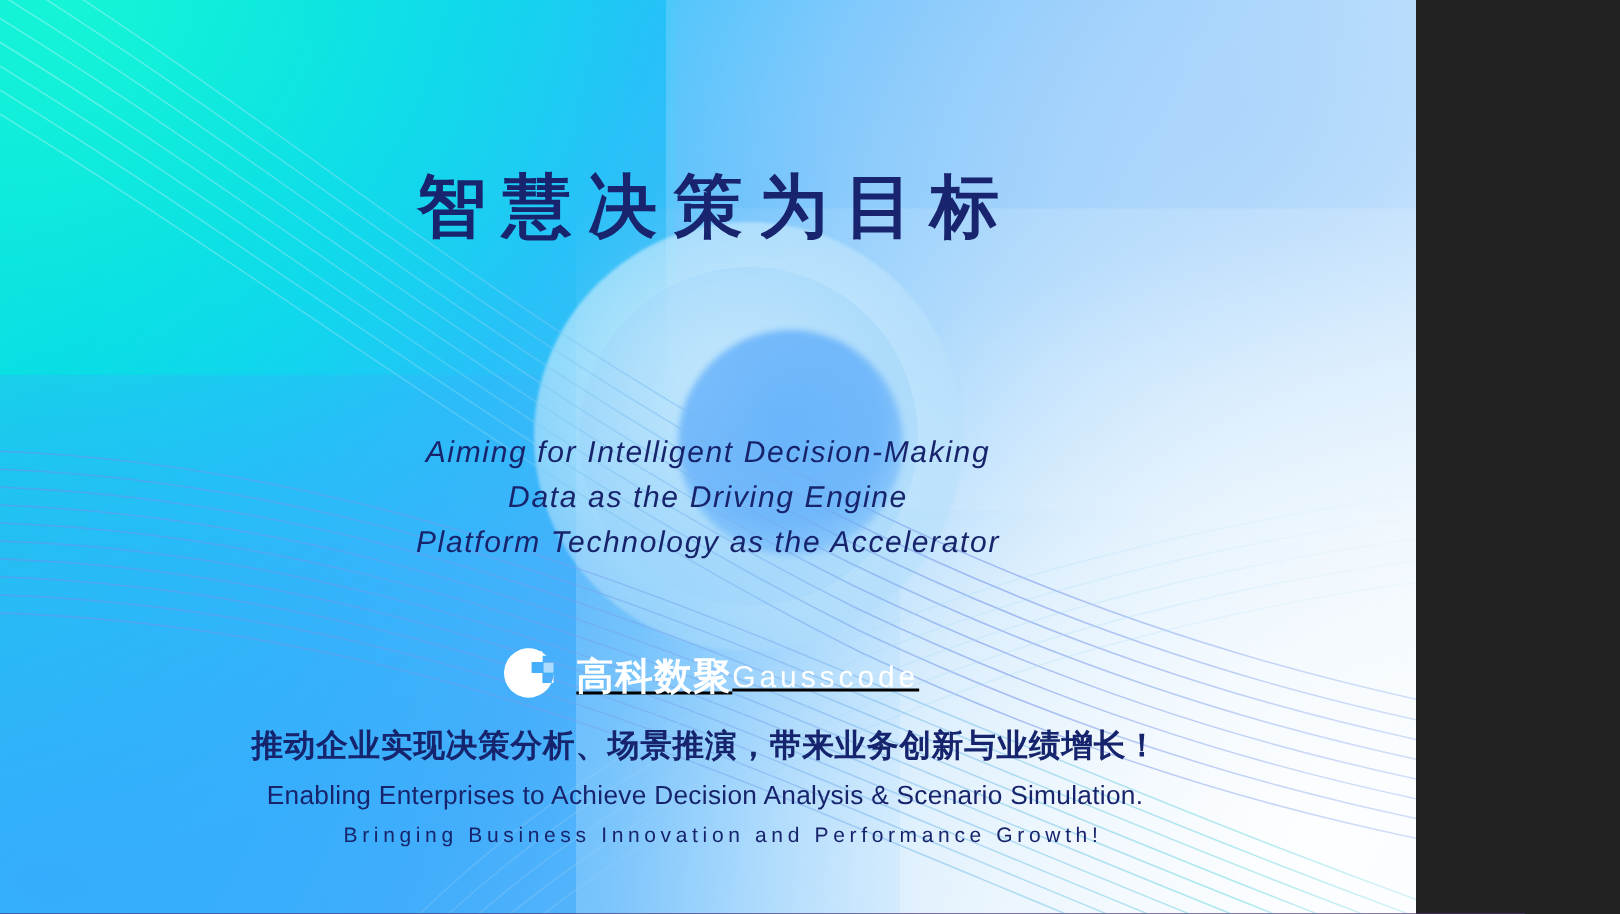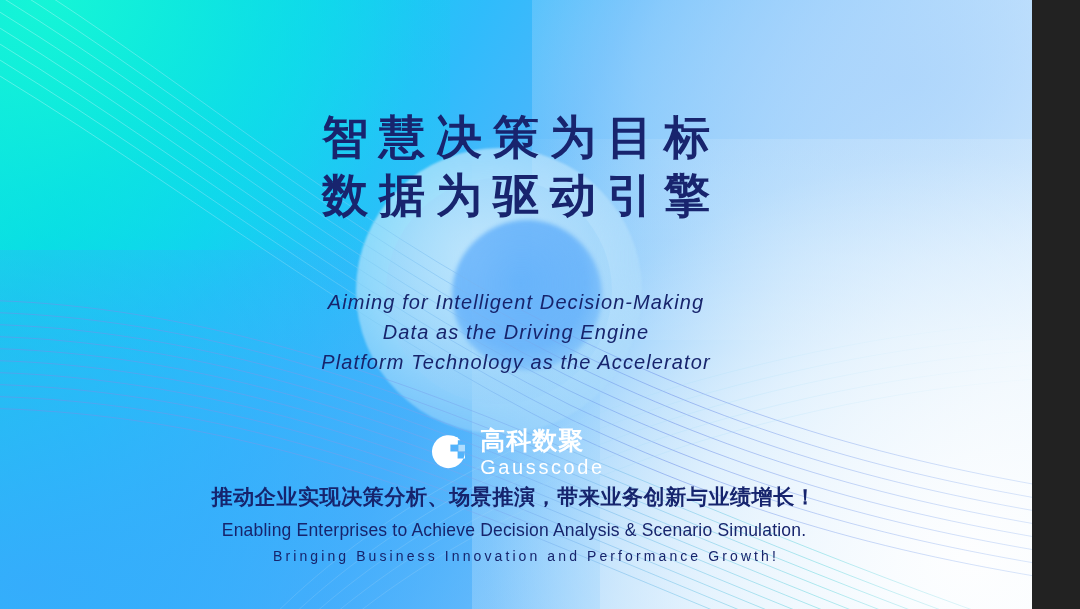--- a/index.html
+++ b/index.html
@@ -1,20 +1,20 @@
 <!DOCTYPE html>
 <html><head>
 <meta charset="utf-8">
 <style>
   html,body{margin:0;padding:0;background:#222;}
   *{box-sizing:border-box;}
 
   .poster{
     position:relative;
-    width:1032px;height:609px;
+    width:944px;height:609px;
     overflow:hidden;
     font-family:"Liberation Sans","DejaVu Sans",sans-serif;
     background:#8b5cf6;
   }
 
   
   .bg-base{
     position:absolute;inset:0;
     background:
       linear-gradient(118deg,
@@ -122,21 +122,21 @@
     font-style:italic;
   }
 
   
   .logo{
     position:absolute;left:0;right:0;top:428px;
     display:flex;justify-content:center;align-items:center;
   }
   .logo-inner{display:flex;align-items:center;gap:9px;}
   .logo-mark{width:44px;height:44px;flex:0 0 44px;}
-  .logo-words{display:flex;flex-direction:column;line-height:1;}
+  .logo-words{display:flex;flex-direction:row;line-height:1;text-decoration:underline;}
   .logo-cn{
     color:#ffffff;font-size:25px;font-weight:bold;letter-spacing:1px;
     font-family:"DejaVu Sans","Liberation Sans",sans-serif;
   }
   .logo-en{
     color:#ffffff;font-size:20px;letter-spacing:2.6px;margin-top:4px;
   }
 
   
   .bottom{
@@ -223,21 +223,20 @@
       <path d="M266,660 C 376,544 536,456 716,406 C 876,362 1002,348 1146,346"></path>
       <path d="M274,670 C 384,556 544,469 724,419 C 884,375 1008,362 1154,360"></path>
       <path d="M282,680 C 392,568 552,482 732,432 C 892,388 1014,376 1162,374"></path>
     </g>
   </svg>
 
   <div class="content">
 
     <div class="headline">
       <div class="hl">智慧决策为目标</div>
-      <div class="hl">数据为驱动引擎</div>
     </div>
 
     <div class="subline">
       <div class="sl">Aiming for Intelligent Decision-Making</div>
       <div class="sl">Data as the Driving Engine</div>
       <div class="sl">Platform Technology as the Accelerator</div>
     </div>
 
     <div class="logo">
       <div class="logo-inner">

